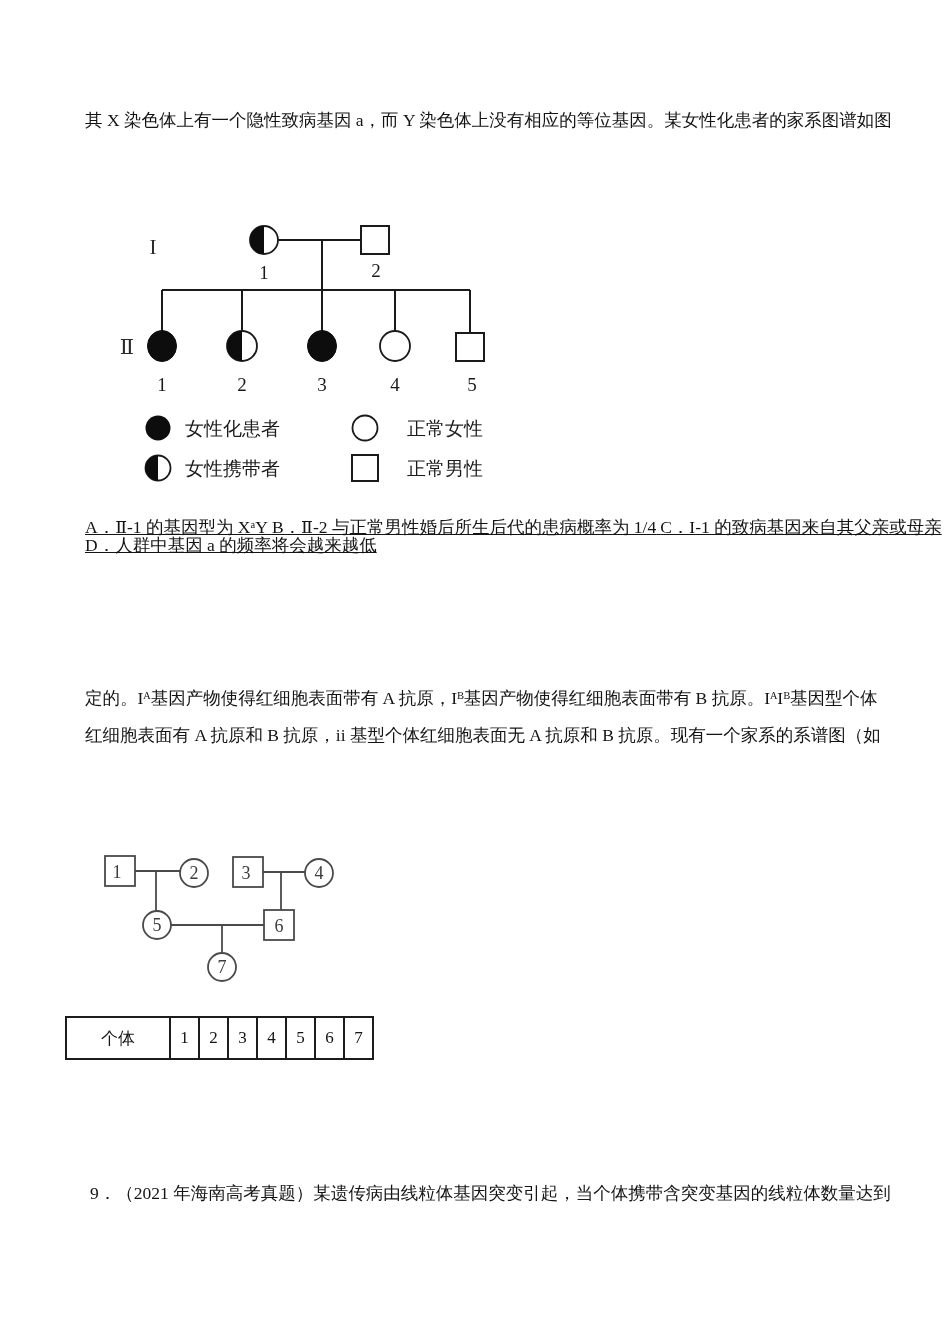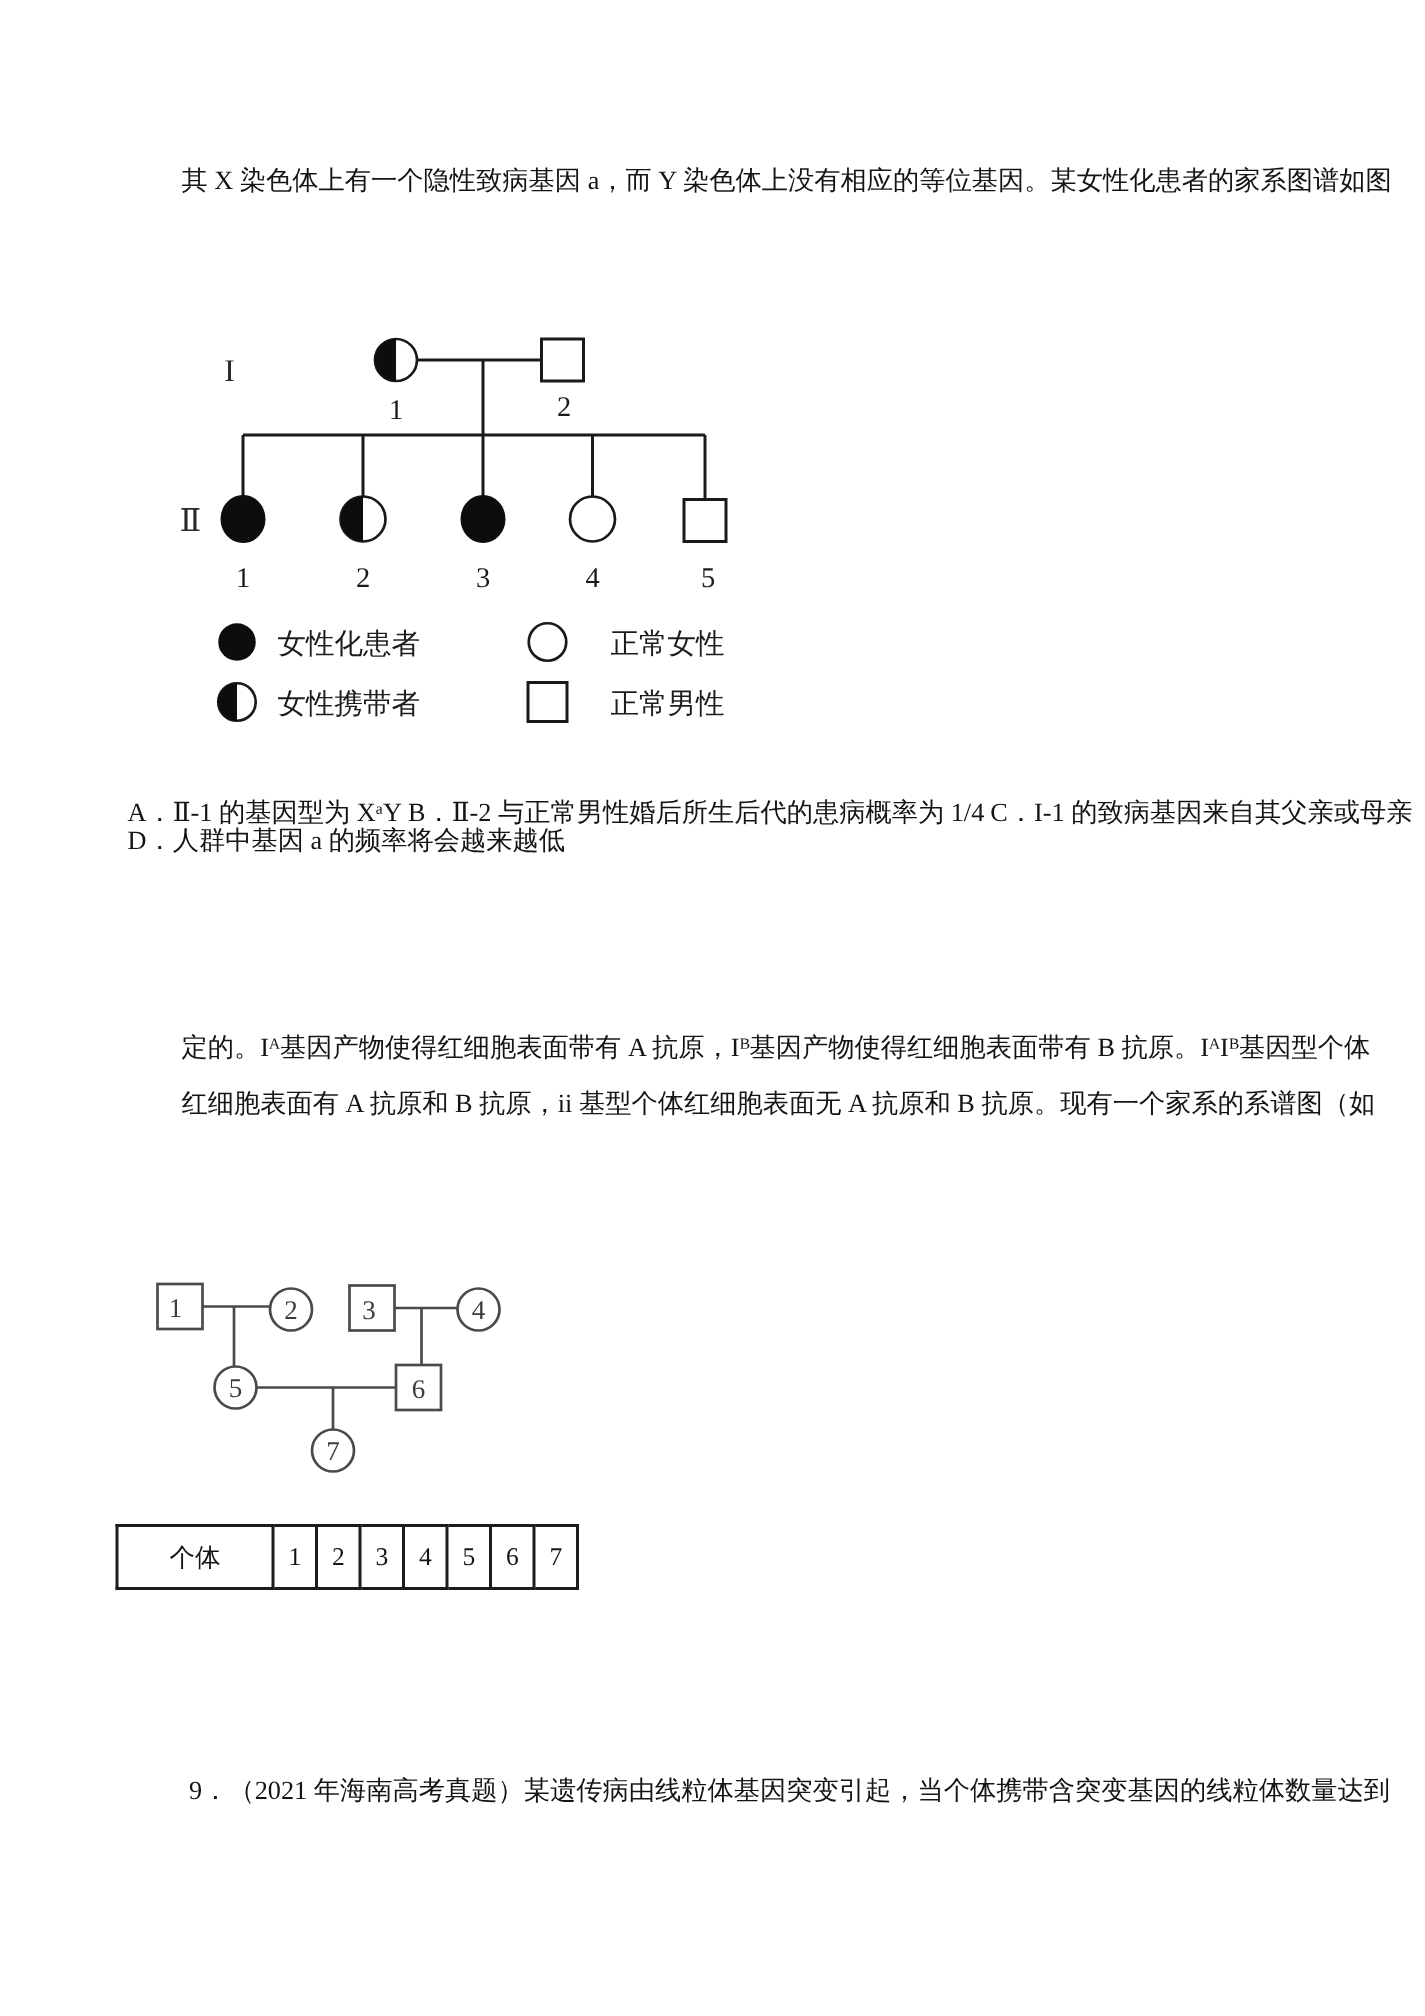--- a/index.html
+++ b/index.html
@@ -4,33 +4,33 @@
 <style>
   * { margin:0; padding:0; box-sizing:border-box; }
   body { background:#ffffff; }
   .page {
     position:relative; width:950px; height:1344px; background:#ffffff;
     font-family:"Liberation Serif","DejaVu Serif",serif; color:#141414;
     overflow:hidden;
   }
   .textline { white-space:pre; font-size:17.5px; line-height:1; }
   .para { position:absolute; }
-  .para .textline { display:block;margin-left:36px; }
+  .para .textline { display:block; }
   .q7-stem .textline { height:43px; }
   .q8-stem .textline { height:37px; }
-  .opts { position:absolute; left:85px; top:533px; }
+  .opts { position:absolute; left:85px; top:519px;text-decoration:underline; }
   .opts .textline { height:40px; }
   svg { position:absolute; overflow:visible; }
   svg text { font-family:"Liberation Serif","DejaVu Serif",serif; }
   .ped1-num { font-size:19px; fill:#1a1a1a; }
   .gen-label { font-size:21px; fill:#2a2a2a; }
   .legend-text { font-size:19px; fill:#1c1c1c; }
   .ped2-num { font-size:18px; fill:#3c3c3c; }
   table.blood {
-    position:absolute; left:77px; top:1016px;
+    position:absolute; left:65px; top:1016px;
     border-collapse:collapse; table-layout:fixed;border-radius:27px;
   }
   table.blood td {
     border:2px solid #1c1c1c; text-align:center; vertical-align:middle;
     font-size:17px; font-family:"Liberation Serif","DejaVu Serif",serif;
   }
   td.c-label { width:104px; }
   td.c-num { width:29px; }
   tr.r-head td { height:42px; }
   tr.r-a td { height:45px; }

